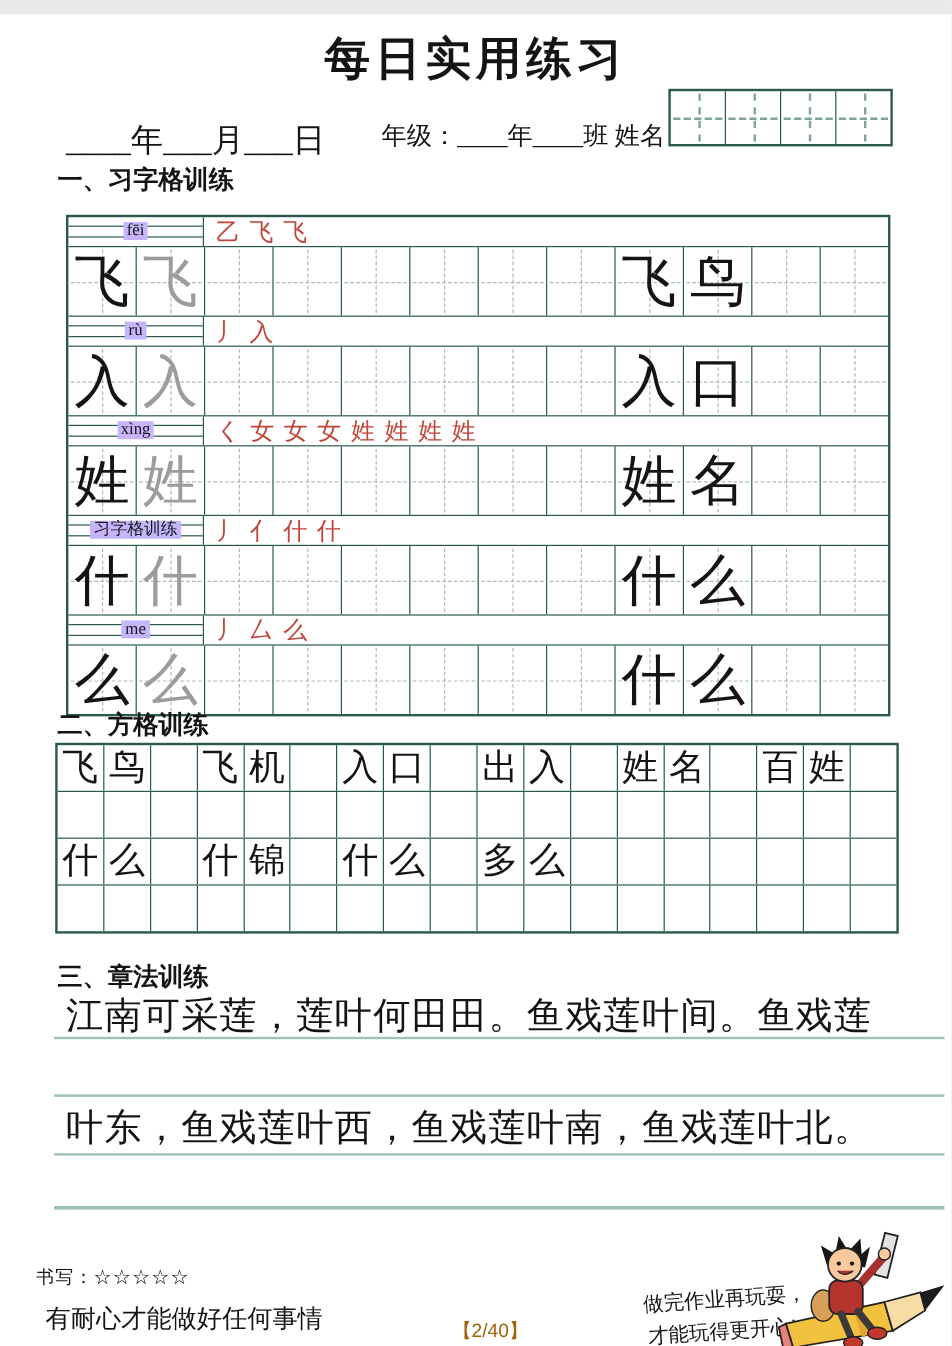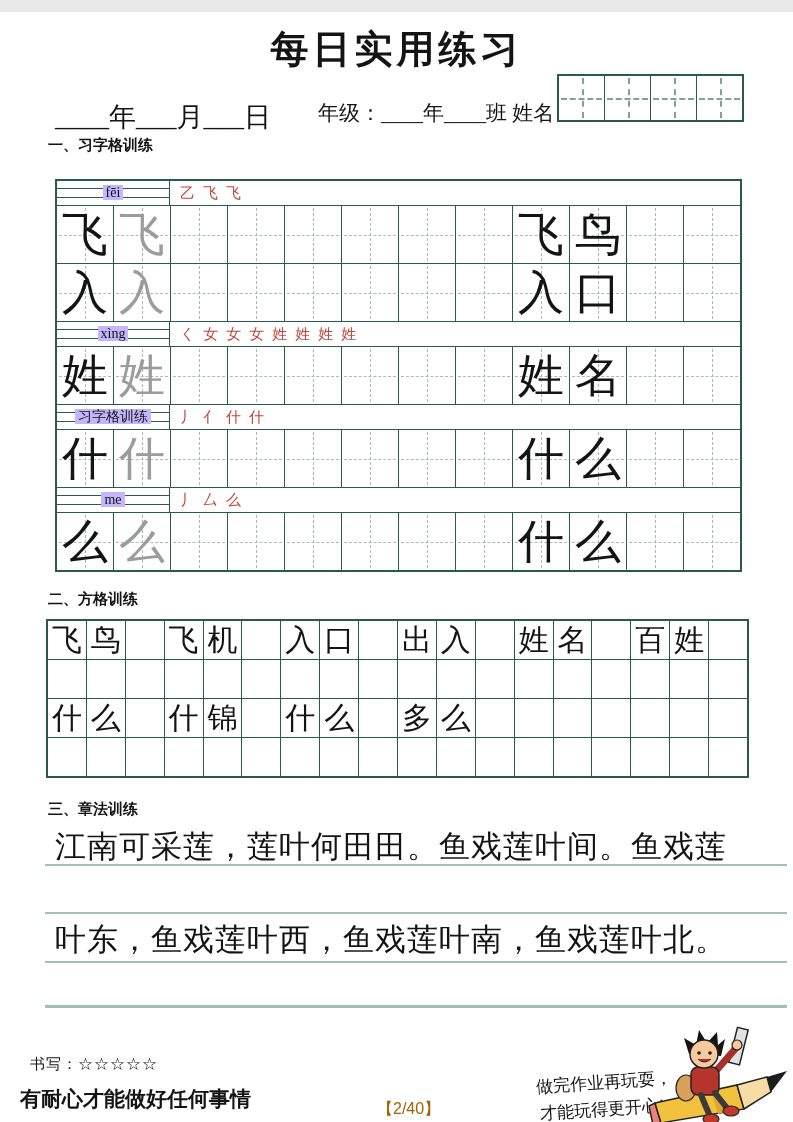--- a/index.html
+++ b/index.html
@@ -17,38 +17,38 @@
   .gradeline{position:absolute;top:87px;left:318px;font-size:21px;white-space:nowrap;}
 
   .name-grid{position:absolute;left:557px;top:62px;display:flex;border:2px solid var(--grid);background:#fff;}
   .ngcell{width:45px;height:44px;position:relative;border-left:1px solid var(--grid);}
   .ngcell:first-child{border-left:none;}
   .dh{position:absolute;left:2px;right:2px;top:50%;border-top:1px dashed var(--dash);}
   .dv{position:absolute;top:2px;bottom:2px;left:50%;border-left:1px dashed var(--dash);}
   .name-grid .dh{border-top:2px dashed #7fa396;}
   .name-grid .dv{border-left:2px dashed #7fa396;}
 
-  .h2{position:absolute;font-family:Liberation Serif, serif;font-weight:bold;font-size:15px;white-space:nowrap;}
+  .h2{position:absolute;font-family:Liberation Serif, serif;font-weight:bold;font-size:21px;white-space:nowrap;}
   #h-one{left:48px;top:124px;}
   #h-two{left:48px;top:578px;}
   #h-three{left:48px;top:788px;}
 
   
   .practice-grid{position:absolute;left:55px;top:167px;width:683px;border:2px solid var(--grid);background:#fff;}
   .strip{display:flex;height:24px;border-bottom:1px solid var(--grid);}
   .cellrow{display:flex;height:57px;border-bottom:1px solid var(--grid);}
   .practice-grid > div:last-child{border-bottom:none;}
   .pbox{width:112px;position:relative;border-right:1px solid var(--grid);}
   .pbox::before,.pbox::after{content:"";position:absolute;left:0;right:0;border-top:1px solid var(--grid);}
   .pbox::before{top:7px;}
   .pbox::after{top:16px;}
   .pin{position:absolute;left:0;top:50%;transform:translateY(-50%);width:100%;text-align:center;
        font-size:14px;line-height:1;z-index:1;}
   .pin b{background:#c4b5fd;font-weight:normal;padding:0 3px;}
-  .strokes{flex:1;display:flex;align-items:center;color:var(--red);font-size:15px;
+  .strokes{flex:1;display:flex;align-items:center;color:var(--red);font-size:20px;
            letter-spacing:8px;padding-left:10px;overflow:hidden;white-space:nowrap;}
   .cell{flex:1;position:relative;border-left:1px solid var(--grid);}
   .cell:first-child{border-left:none;}
   .ch{position:absolute;inset:0;display:flex;align-items:center;justify-content:center;
       font-size:46px;line-height:1;}
   .ch.gray{color:var(--gray);}
 
   
   .square-grid{position:absolute;left:46px;top:607px;width:699px;border:2px solid var(--grid);background:#fff;}
   .sqrow{display:flex;height:38px;border-bottom:1px solid var(--grid);}
@@ -59,22 +59,22 @@
 
   
   .s3line{position:absolute;left:55px;font-size:31px;letter-spacing:1px;white-space:nowrap;}
   #s3l1{top:814px;}
   #s3l2{top:907px;}
   .rule{position:absolute;left:45px;width:742px;border-top:2px solid var(--rule);}
   #rule1{top:852px;} #rule2{top:900px;} #rule3{top:949px;} #rule4{top:993px;border-top-width:3px;}
 
   
   .rating{position:absolute;left:30px;top:1043px;font-size:15px;letter-spacing:1px;font-family:Liberation Serif, serif;}
-  .motto{position:absolute;left:20px;top:1073px;font-family:"Liberation Sans",sans-serif;
-         font-weight:bold;font-size:21px;white-space:nowrap;}
+  .motto{position:absolute;left:38px;top:1073px;font-family:"Liberation Sans",sans-serif;
+         font-weight:normal;font-size:21px;white-space:nowrap;}
   .watermark{position:absolute;left:250px;top:1066px;font-family:"Liberation Sans",sans-serif;
              font-size:17px;color:var(--watermark);white-space:nowrap;}
   .pageno{position:absolute;left:377px;top:1087px;font-family:"Liberation Sans",sans-serif;
           font-size:16px;color:#a16207;}
   .play1,.play2{position:absolute;font-size:17px;white-space:nowrap;transform:rotate(-4deg);}
   .play1{left:536px;top:1059px;}
   .play2{left:540px;top:1086px;}
   .mascot{position:absolute;left:645px;top:1014px;}
 </style>
 </head>
@@ -159,20 +159,26 @@
           <span class="ch">鸟</span>
         </div>
         <div class="cell">
           <i class="dh"></i>
           <i class="dv"></i>
         </div>
         <div class="cell">
           <i class="dh"></i>
           <i class="dv"></i>
         </div>
+      </div>
+      <div class="strip">
+        <div class="pbox">
+          <span class="pin"><b>rù</b></span>
+        </div>
+        <div class="strokes">丿入</div>
       </div>
       <div class="cellrow">
         <div class="cell">
           <i class="dh"></i>
           <i class="dv"></i>
           <span class="ch">入</span>
         </div>
         <div class="cell">
           <i class="dh"></i>
           <i class="dv"></i>

